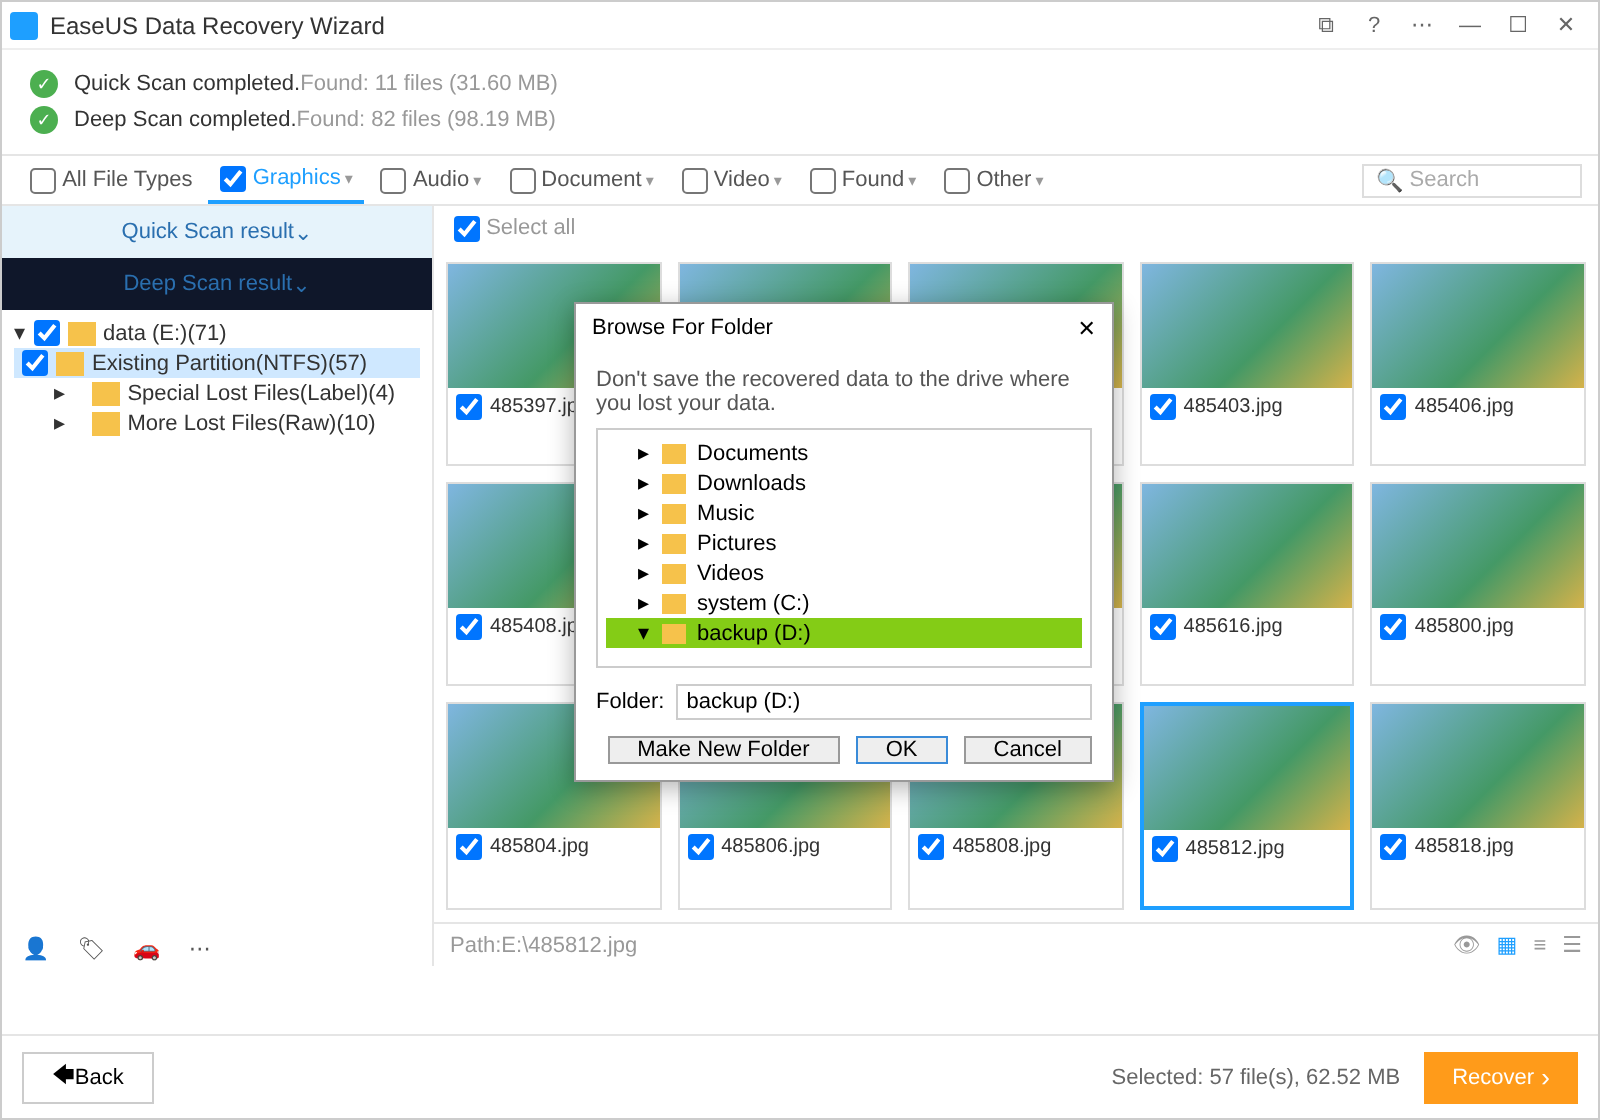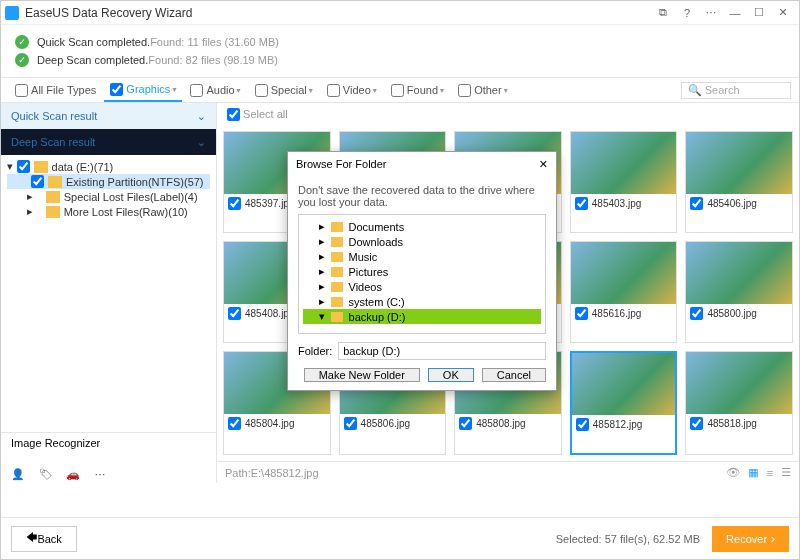--- a/index.html
+++ b/index.html
@@ -13,21 +13,21 @@
 .status .line{display:flex;align-items:center;margin:4px 0;color:#333}
 .status .chk{width:14px;height:14px;border-radius:50%;background:#4caf50;margin-right:8px;color:#fff;display:flex;align-items:center;justify-content:center;font-size:9px}
 .status .grey{color:#999;margin-left:0}
 .filterbar{height:26px;border-top:1px solid #e5e5e5;border-bottom:1px solid #e5e5e5;display:flex;align-items:center;padding:0 8px;gap:2px}
 .filterbar .fitem{padding:0 6px;height:24px;display:flex;align-items:center;color:#555;cursor:pointer}
 .filterbar .fitem.active{color:#1e9fff;border-bottom:2px solid #1e9fff}
 .filterbar .caret{margin-left:2px;font-size:8px;color:#999}
 .filterbar .searchbox{margin-left:auto;display:flex;align-items:center;border:1px solid #ddd;padding:1px 6px;width:110px;color:#aaa}
 .main{display:flex;height:380px}
 .side{width:216px;border-right:1px solid #e5e5e5;display:flex;flex-direction:column}
-.side .hdr{height:26px;background:#e6f3fb;display:flex;align-items:center;justify-content:space-between;padding:0 10px;color:#2a6faf;font-size:12px;cursor:pointer}
+.side .hdr{height:26px;background:#e6f3fb;display:flex;align-items:center;justify-content:center;padding:0 10px;color:#2a6faf;font-size:12px;cursor:pointer}
 .side .hdr.dark{background:#0f172a}
 .side .tree{flex:1;padding:4px 6px;font-size:11px;color:#333}
 .side .node{display:flex;align-items:center;gap:4px;padding:1px 0}
 .side .node .ico{width:14px;height:12px;background:#f6c24b}
 .side .imgrec{height:34px;border-top:1px solid #e5e5e5;padding:4px 10px;font-size:11px}
 .side .tools{display:flex;gap:14px;padding:2px 10px;color:#555}
 .content{flex:1;display:flex;flex-direction:column}
 .selall{height:22px;display:flex;align-items:center;padding:0 10px;color:#999}
 .grid{flex:1;padding:6px 6px;display:grid;grid-template-columns:repeat(5,1fr);gap:8px;overflow:hidden;background:#fff}
 .card{border:1px solid #ddd;display:flex;flex-direction:column}
@@ -80,48 +80,47 @@
     <div class="chk">✓</div>
     <span>Deep Scan completed.</span>
     <span class="grey">Found: 82 files (98.19 MB)</span>
   </div>
 </div>
 
 <div class="filterbar">
   <div class="fitem"><input type="checkbox" style="">&nbsp;<span>All File Types</span></div>
   <div class="fitem active"><input type="checkbox" checked="" style="">&nbsp;<span>Graphics</span><span class="caret">▾</span></div>
   <div class="fitem"><input type="checkbox" style="">&nbsp;<span>Audio</span><span class="caret">▾</span></div>
-  <div class="fitem"><input type="checkbox" style="">&nbsp;<span>Special</span><span class="caret">▾</span></div>
+  <div class="fitem"><input type="checkbox" style="">&nbsp;<span>Document</span><span class="caret">▾</span></div>
   <div class="fitem"><input type="checkbox" style="">&nbsp;<span>Video</span><span class="caret">▾</span></div>
   <div class="fitem"><input type="checkbox" style="">&nbsp;<span>Found</span><span class="caret">▾</span></div>
   <div class="fitem"><input type="checkbox" style="">&nbsp;<span>Other</span><span class="caret">▾</span></div>
   <div class="searchbox"><span>🔍</span>&nbsp;<span>Search</span></div>
 </div>
 
 <div class="main">
   <div class="side">
     <div class="hdr">
         <span>Quick Scan result</span>
         <span>⌄</span>
       </div>
     <div class="hdr dark">
         <span>Deep Scan result</span>
         <span>⌄</span>
       </div>
     <div class="tree">
       <div class="node">▾ <input type="checkbox" checked="" style=""> <span class="ico"></span> <span>data (E:)(71)</span></div>
-      <div class="node" style="padding-left:24px;background:#cfe8ff"> 
+      <div class="node" style="padding-left:4px;background:#cfe8ff"> 
           <input type="checkbox" checked="" style=""> 
           <span class="ico"></span> 
           <span>Existing Partition(NTFS)(57)</span>
         </div>
       <div class="node" style="padding-left:20px">▸ &nbsp;&nbsp;<span class="ico"></span> <span>Special Lost Files(Label)(4)</span></div>
       <div class="node" style="padding-left:20px">▸ &nbsp;&nbsp;<span class="ico"></span> <span>More Lost Files(Raw)(10)</span></div>
     </div>
-    <div class="imgrec">Image Recognizer</div>
     <div class="tools">
       <span>👤</span>
       <span>🏷</span>
       <span>🚗</span>
       <span>⋯</span>
     </div>
   </div>
 
   <div class="content">
     <div class="selall"><input type="checkbox" checked="" style="">&nbsp;<span>Select all</span></div>

